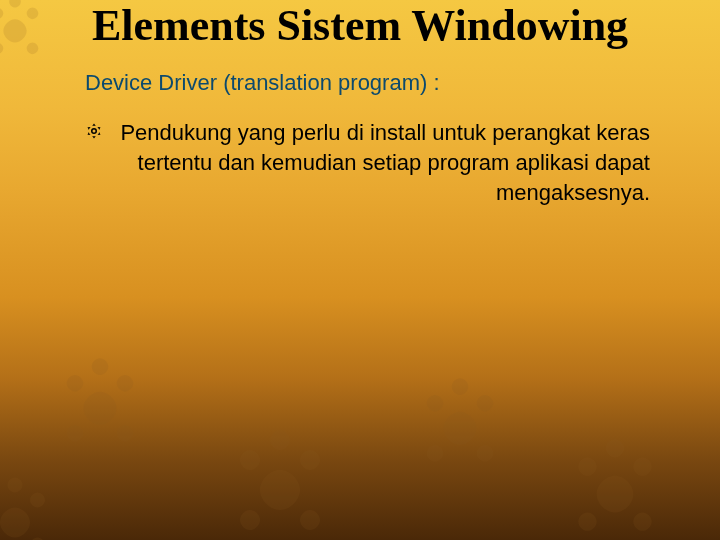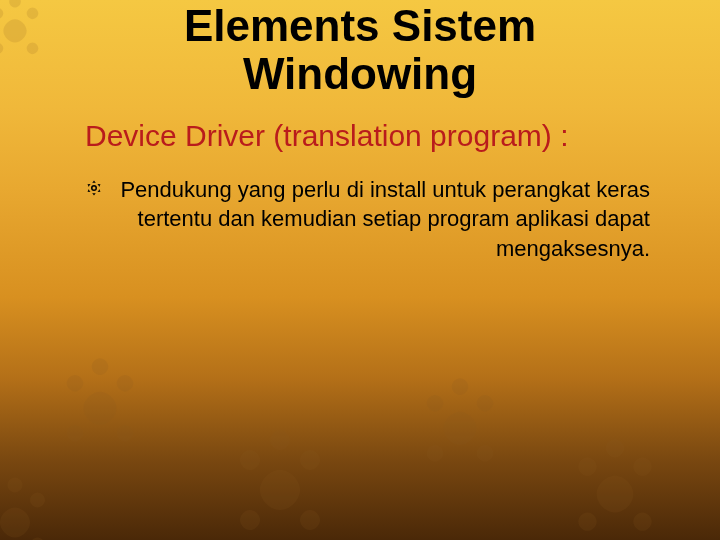--- a/index.html
+++ b/index.html
@@ -27,24 +27,25 @@
       height: 100%;
     }
     .title {
       text-align: center;
       font-size: 44px;
       font-weight: bold;
       color: #000;
       line-height: 1.1;
       padding-top: 2px;
       padding-bottom: 20px;
+      font-family: Liberation Serif, serif;
     }
     .subtitle {
-      font-size: 30px;
-      color: #b91c1c;
+      font-size: 22px;
+      color: #0c4a6e;
       margin-left: 15px;
       margin-bottom: 22px;
     }
     .bullet-item {
       display: flex;
       align-items: flex-start;
       margin-left: 15px;
       text-align: right;
     }
     .bullet-icon {

